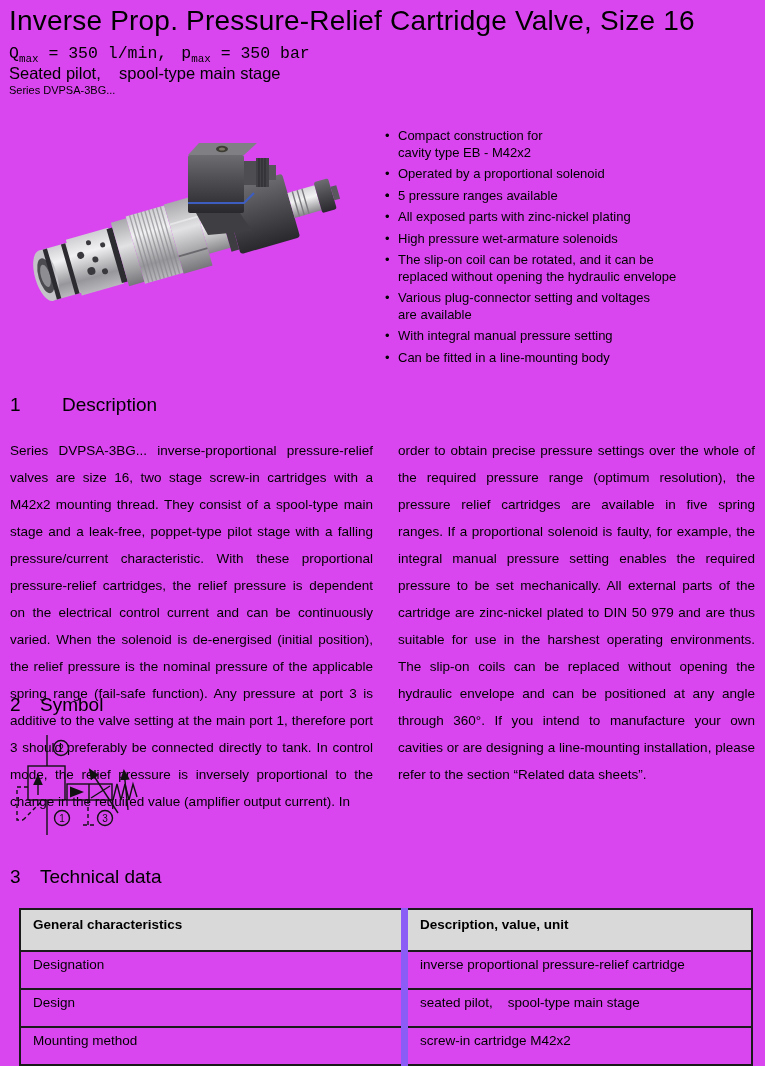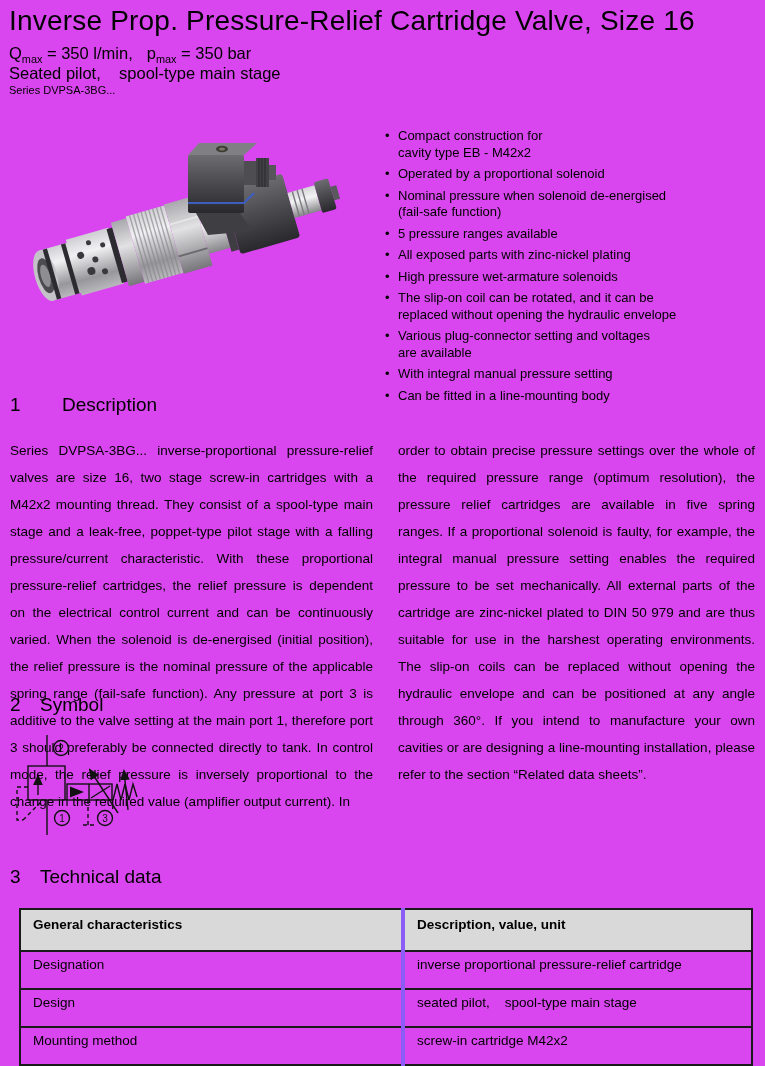--- a/index.html
+++ b/index.html
@@ -3,21 +3,21 @@
 <meta charset="utf-8">
 <style>
   html,body{margin:0;padding:0;background:#fff;}
   .page{position:relative;width:765px;height:1066px;background:#d946ef;overflow:hidden;
         font-family:"Liberation Sans", sans-serif;color:#111;}
   .abs{position:absolute;}
 
   
   .title{left:9px;top:5px;width:750px;font-size:28px;font-weight:400;color:#000;
          letter-spacing:0.2px;white-space:nowrap;}
-  .specline{left:9px;top:44px;font-size:16.5px;color:#000;white-space:pre;}
+  .specline{left:9px;top:44px;font-size:16.5px;color:#000;white-space:pre;font-family:Liberation Mono, monospace;}
   .specline sub{font-size:0.66em;}
   .p-group{margin-left:14px;}
   .subline2{left:9px;top:64px;font-size:16.5px;color:#000;white-space:pre;}
   .subline3{left:9px;top:84px;font-size:11px;color:#000;white-space:pre;}
 
   
   .features{left:385px;top:128px;width:375px;margin:0;padding:0;list-style:none;}
   .features li{position:relative;padding-left:13px;margin-bottom:5px;
                font-size:13px;line-height:16.5px;color:#000;}
   .blt{position:absolute;left:0;top:0;}
@@ -38,21 +38,21 @@
   .symbolbox{left:10px;top:729px;width:195px;height:118px;}
 
   
   .ttable{left:19px;top:908px;width:734px;border-collapse:collapse;table-layout:fixed;
           font-size:13.5px;color:#000;}
   .ttable th,.ttable td{border:2px solid #1a1a1a;border-left:none;border-right:none;
           padding:0 0 12px 12px;text-align:left;vertical-align:middle;white-space:pre-wrap;}
   .ttable th{background:#d9d9d9;font-weight:700;height:28px;}
   .ttable td{height:24px;font-weight:400;}
   .ttable .c1{width:368px;border-right:1px solid #1a1a1a;}
-  .ttable .c2{border-left:4px solid #8b5cf6;}
+  .ttable .c2{border-left:7px solid #8b5cf6;}
   .ttable{border:2px solid #1a1a1a;}
 </style>
 </head>
 <body>
 
 <div class="page">
 
   <div class="abs title">Inverse Prop. Pressure-Relief Cartridge Valve, Size 16</div>
   <div class="abs specline"><span>Q</span><sub>max</sub><span> = 350 l/min,</span><span class="p-group">p</span><sub>max</sub><span> = 350 bar</span></div>
   <div class="abs subline2">Seated pilot,    spool-type main stage</div>
@@ -124,22 +124,21 @@
         <path d="M259,35 V64 M262,35 V64 M265,35 V64" stroke="#2e2e32" stroke-width="1.2" fill="none"></path>
         <rect x="269" y="42" width="7" height="15" fill="#56565a"></rect>
       </g>
     </svg>
   </div>
 
   <ul class="abs features">
     <li><span class="blt">•</span><span class="ftx">Compact construction for
 cavity type EB - M42x2</span></li>
     <li><span class="blt">•</span><span class="ftx">Operated by a proportional solenoid</span></li>
-    <li><span class="blt">•</span><span class="ftx">Nominal pressure when solenoid de-energised
-(fail-safe function)</span></li>
+    <li><span class="blt">•</span></li>
     <li><span class="blt">•</span><span class="ftx">5 pressure ranges available</span></li>
     <li><span class="blt">•</span><span class="ftx">All exposed parts with zinc-nickel plating</span></li>
     <li><span class="blt">•</span><span class="ftx">High pressure wet-armature solenoids</span></li>
     <li><span class="blt">•</span><span class="ftx">The slip-on coil can be rotated, and it can be
 replaced without opening the hydraulic envelope</span></li>
     <li><span class="blt">•</span><span class="ftx">Various plug-connector setting and voltages
 are available</span></li>
     <li><span class="blt">•</span><span class="ftx">With integral manual pressure setting</span></li>
     <li><span class="blt">•</span><span class="ftx">Can be fitted in a line-mounting body</span></li>
   </ul>

